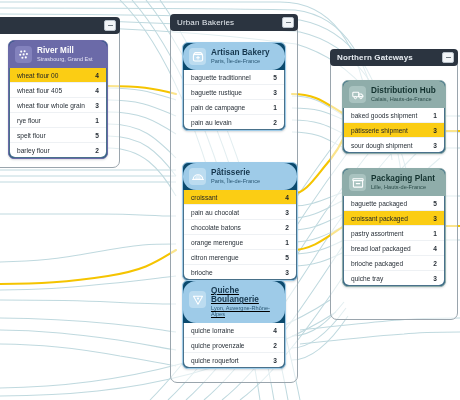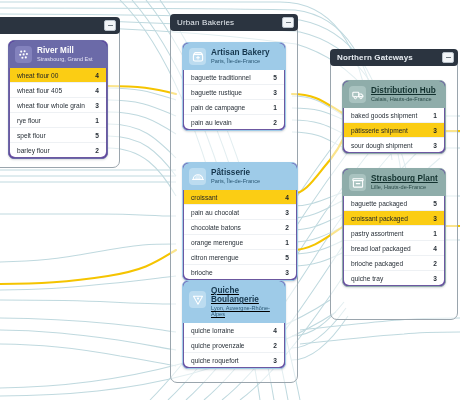--- a/index.html
+++ b/index.html
@@ -17,21 +17,21 @@
          border-radius:7px;background:rgba(255,255,255,0.55);}
   .group-head{position:absolute;box-sizing:border-box;height:17px;
          background:#2b3440;border-radius:4px;display:flex;align-items:center;
          justify-content:space-between;padding:0 4px 0 7px;}
   .group-title{color:#e8edf2;font-size:8px;letter-spacing:.15px;white-space:nowrap;}
   .grp-btn{width:10px;height:9px;border:1px solid #b9c2cb;border-radius:2px;
          background:#f2f5f8;display:flex;align-items:center;justify-content:center;}
   .grp-btn i{display:block;width:5px;height:1px;background:#6d7880;}
 
   
-  .node{position:absolute;box-sizing:border-box;background:#4c1d95;
+  .node{position:absolute;box-sizing:border-box;background:#0c4a6e;
         border-radius:6px;box-shadow:0 1px 2px rgba(20,35,50,.17);}
   .node-head{display:flex;align-items:center;gap:5px;box-sizing:border-box;
         padding:5px 7px 5px 6px;border-radius:6px 6px 0 0;min-height:27px;}
   .node-ico{width:17px;height:17px;flex:0 0 17px;border-radius:4px;
         display:flex;align-items:center;justify-content:center;}
   .node-txt{display:flex;flex-direction:column;justify-content:center;min-width:0;}
   .node-name{font-size:8.2px;font-weight:bold;line-height:1.12;letter-spacing:.05px;}
   .node-sub{font-size:5.6px;line-height:1.18;margin-top:.5px;}
 
   .rows{border-radius:0 0 6px 6px;overflow:hidden;
@@ -44,28 +44,28 @@
   .row.hl{background:#fbcd14;}
   .row.hl .k,.row.hl .v{color:#1d2127;}
 
   
   .p-purple .node-head{background:#6b6aa8;}
   .p-purple .node-name{color:#ffffff;}
   .p-purple .node-sub{color:#e4e3f4;}
   .p-purple .node-ico{background:#8382bd;}
   .p-purple{border:1px solid #6b6aa8;}
 
-  .p-blue .node-head{background:#9ecbe8;}
+  .p-blue .node-head{background:#9ecbe8;border-radius:13px;}
   .p-blue .node-name{color:#14354c;}
   .p-blue .node-sub{color:#2a5773;}
   .p-blue .node-ico{background:#bcdcf0;}
   .p-blue{border:1px solid #9ecbe8;}
 
   .p-teal .node-head{background:#8fadaa;}
-  .p-teal .node-name{color:#12312e;text-decoration:underline;}
+  .p-teal .node-name{color:#12312e;}
   .p-teal .node-sub{color:#2a4b48;}
   .p-teal .node-ico{background:#a9c3c0;}
   .p-teal{border:1px solid #8fadaa;}
 </style>
 </head>
 <body>
 
 <div id="canvas">
 
   <svg id="edges" viewBox="0 0 460 400">
@@ -354,21 +354,21 @@
   <div class="node p-teal" style="left:342px;top:168px;width:104px;">
     <div class="node-head">
       <span class="node-ico">
         <svg width="12" height="12" viewBox="0 0 12 12">
           <rect x="1.4" y="3.5" width="9.2" height="6.6" rx=".7" fill="none" stroke="#ffffff" stroke-width="1.05"></rect>
           <rect x="0.9" y="1.7" width="10.2" height="2.1" rx=".5" fill="none" stroke="#ffffff" stroke-width="1.05"></rect>
           <path d="M4.2,6.6 L7.8,6.6" stroke="#ffffff" stroke-width="1.05" stroke-linecap="round"></path>
         </svg>
       </span>
       <span class="node-txt">
-        <span class="node-name">Strasbourg Plant</span>
+        <span class="node-name">Packaging Plant</span>
         <span class="node-sub">Lille, Hauts-de-France</span>
       </span>
     </div>
     <div class="rows">
       <div class="row">
           <span class="k">baguette packaged</span>
           <span class="v">5</span>
         </div>
       <div class="row hl">
           <span class="k">croissant packaged</span>

